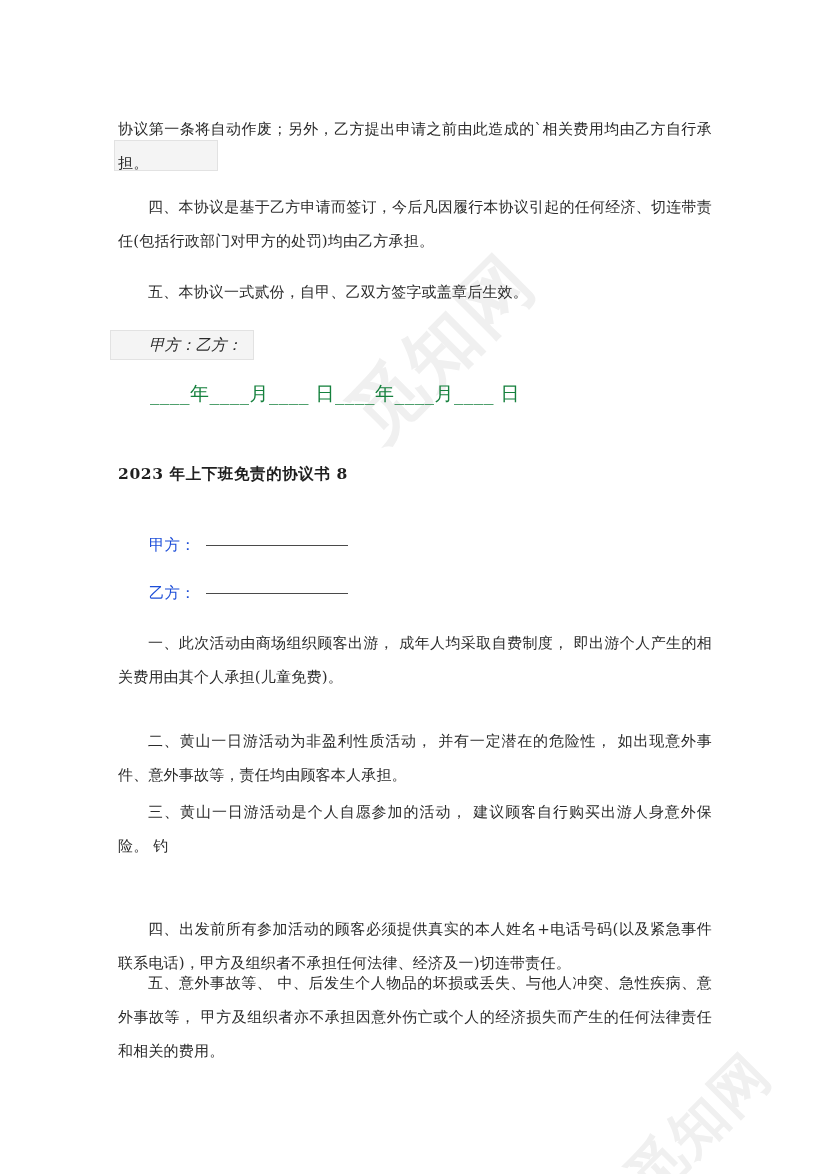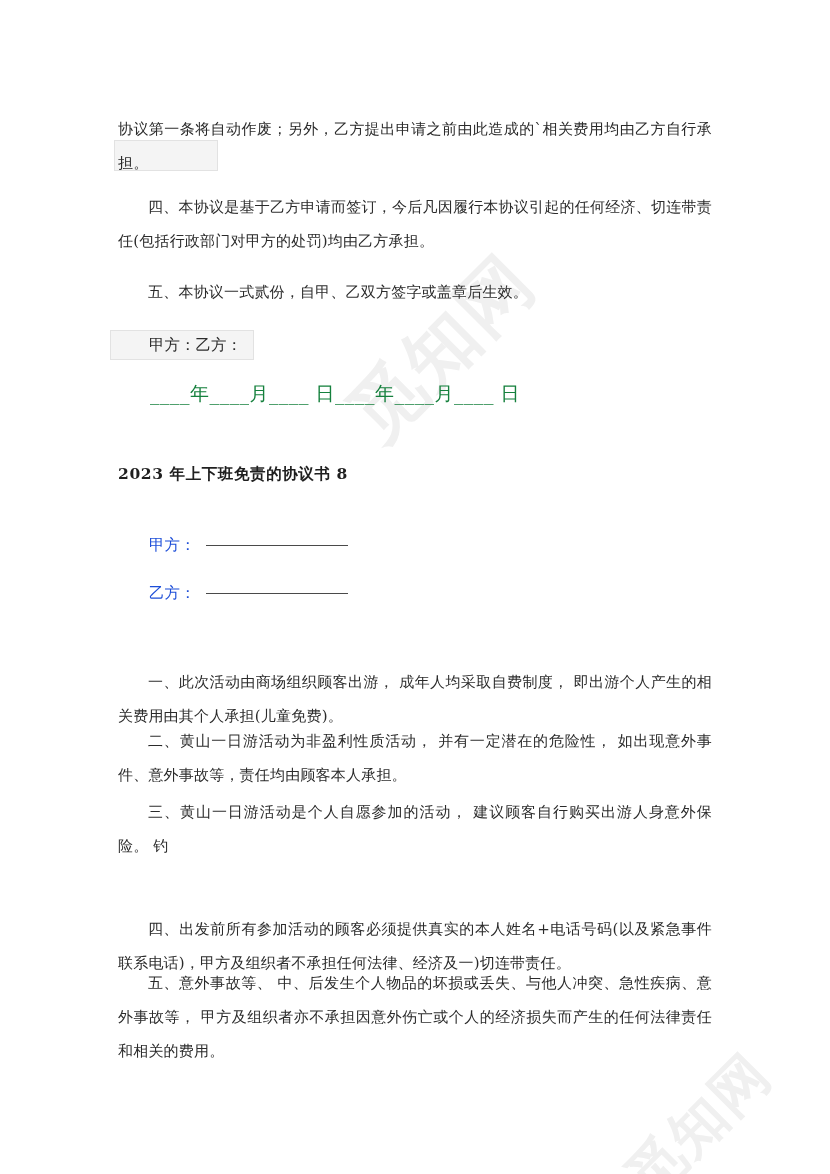--- a/index.html
+++ b/index.html
@@ -158,35 +158,35 @@
   <div class="boxed box-2"></div>
 
   <div class="content">
 
     <div class="para" style="top:112px;">协议第一条将自动作废；另外，乙方提出申请之前由此造成的`相关费用均由乙方自行承担。</div>
 
     <div class="para indent" style="top:190px;">四、本协议是基于乙方申请而签订，今后凡因履行本协议引起的任何经济、切连带责任(包括行政部门对甲方的处罚)均由乙方承担。</div>
 
     <div class="para indent" style="top:275px;">五、本协议一式贰份，自甲、乙双方签字或盖章后生效。</div>
 
-    <div class="sig-inline" style="top:330px;">甲方：乙方：</div>
+    <div class="sig-inline" style="top:330px;font-style:italic;">甲方：乙方：</div>
 
     <div class="date-line" style="top:378px;">____年____月____ 日____年____月____ 日</div>
 
     <div class="doc-heading" style="top:461px;">2023 年上下班免责的协议书 8</div>
 
     <div class="field-row" style="top:530px;">
       <span>甲方：</span><span class="rule"></span>
     </div>
 
     <div class="field-row" style="top:578px;font-family:Liberation Serif, serif;">
       <span>乙方：</span><span class="rule"></span>
     </div>
 
-    <div class="para indent" style="top:626px;margin-top:39px;">一、此次活动由商场组织顾客出游， 成年人均采取自费制度， 即出游个人产生的相关费用由其个人承担(儿童免费)。</div>
+    <div class="para indent" style="top:626px;">一、此次活动由商场组织顾客出游， 成年人均采取自费制度， 即出游个人产生的相关费用由其个人承担(儿童免费)。</div>
 
     <div class="para indent" style="top:724px;">二、黄山一日游活动为非盈利性质活动， 并有一定潜在的危险性， 如出现意外事件、意外事故等，责任均由顾客本人承担。</div>
 
     <div class="para indent" style="top:795px;">三、黄山一日游活动是个人自愿参加的活动， 建议顾客自行购买出游人身意外保险。 钓</div>
 
     <div class="para indent" style="top:880px;margin-top:32px;">四、出发前所有参加活动的顾客必须提供真实的本人姓名+电话号码(以及紧急事件联系电话)，甲方及组织者不承担任何法律、经济及一)切连带责任。</div>
 
     <div class="para indent" style="top:966px;">五、意外事故等、 中、后发生个人物品的坏损或丢失、与他人冲突、急性疾病、意外事故等， 甲方及组织者亦不承担因意外伤亡或个人的经济损失而产生的任何法律责任和相关的费用。</div>
 
   </div>

